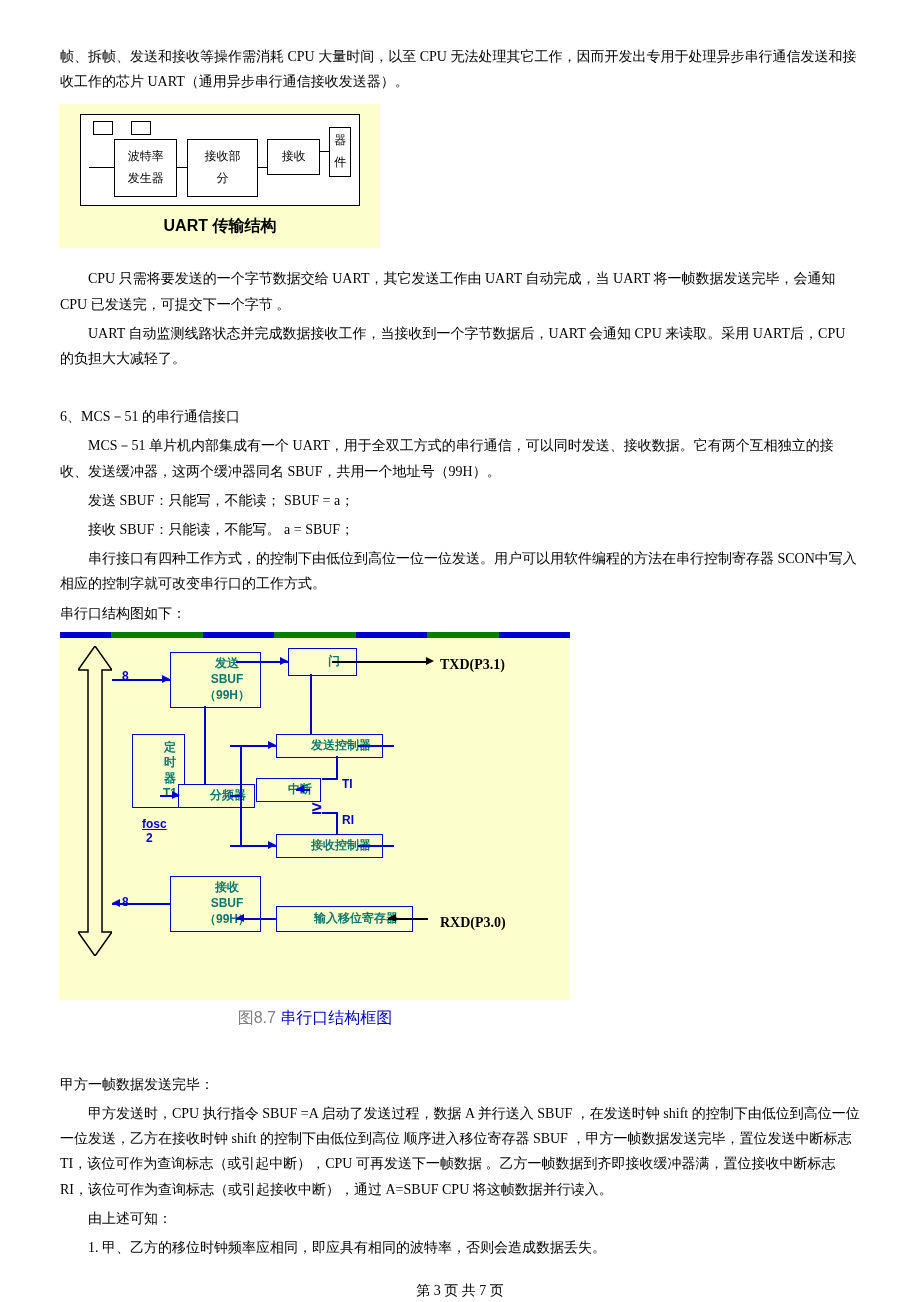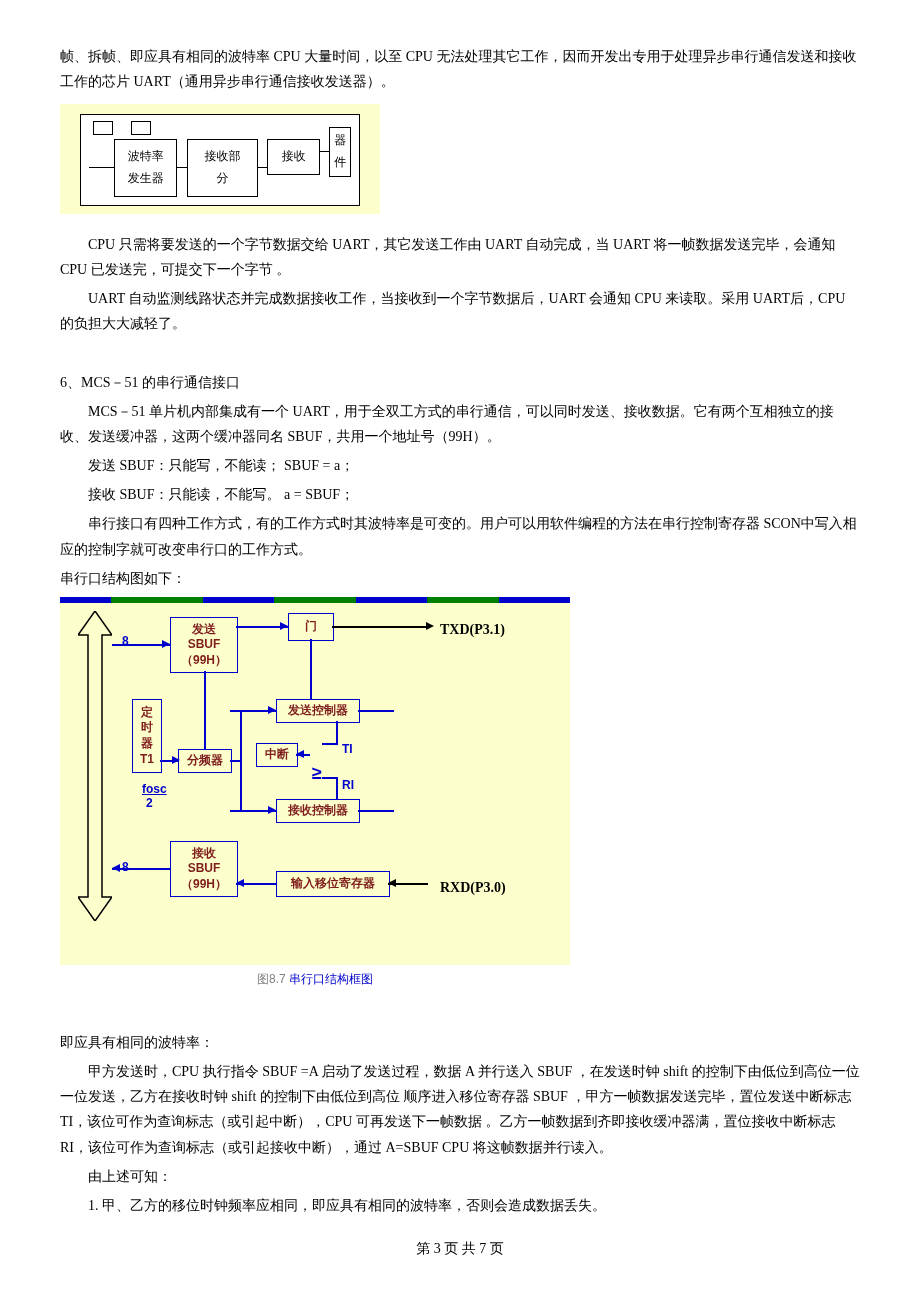--- a/index.html
+++ b/index.html
@@ -61,49 +61,50 @@
   .f2-body {
     background: #fcffcc;
     padding: 14px 18px 8px 18px;
     position: relative;
     height: 340px;
   }
   .f2-box {
     position: absolute;
     border: 1.5px solid #0000cc;
     background: #fcffcc;
-    color: #7f1d1d;
+    color: #0f766e;
     font-family: "SimHei", sans-serif;
     font-weight: bold;
     font-size: 12px;
     display: flex;
     align-items: center;
     justify-content: center;
     text-align: center;
     line-height: 1.3;
+    padding-left: 23px;
   }
   .f2-text {
     position: absolute;
     color: #0000cc;
     font-family: "SimHei", sans-serif;
     font-weight: bold;
     font-size: 12px;
   }
   .f2-black {
     position: absolute;
     color: #000;
     font-family: "Times New Roman", serif;
     font-weight: bold;
     font-size: 14px;
   }
   .f2-caption {
     text-align: center;
     color: #808080;
     font-family: "SimHei", sans-serif;
-    font-size: 12px;
+    font-size: 16px;
     margin-top: 4px;
   }
   .f2-caption .blue { color: #0000cc; }
   .f2-line {
     position: absolute;
     background: #0000cc;
   }
   .f2-arrow-r {
     position: absolute;
     width: 0; height: 0;
@@ -142,53 +143,54 @@
     text-align: center;
     font-family: "SimSun", serif;
     margin-top: 18px;
   }
 </style>
 </head>
 <body>
 
 
 
-<p>帧、拆帧、即应具有相同的波特率 CPU 大量时间，以至 CPU 无法处理其它工作，因而开发出专用于处理异步串行通信发送和接收工作的芯片 UART（通用异步串行通信接收发送器）。</p>
+<p>帧、拆帧、发送和接收等操作需消耗 CPU 大量时间，以至 CPU 无法处理其它工作，因而开发出专用于处理异步串行通信发送和接收工作的芯片 UART（通用异步串行通信接收发送器）。</p>
 
 
 <div class="figure1">
   <div class="f1-wrap">
     <div style="display:flex; gap:18px; margin-bottom:4px; padding-left:4px;">
       <div class="f1-top-box"></div>
       <div class="f1-top-box"></div>
     </div>
     <div style="display:flex; align-items:stretch; gap:0;">
       <div style="width:32px; border-top:1px solid #000; margin-top:28px;"></div>
       <div class="f1-block" style="width:48px;"><span style="white-space:pre-line;">波特率
 发生器</span></div>
       <div style="width:12px; border-top:1px solid #000; margin-top:28px;"></div>
       <div class="f1-block" style="width:58px;"><span>接收部分</span></div>
       <div style="width:12px; border-top:1px solid #000; margin-top:28px;"></div>
       <div class="f1-block" style="width:34px; align-self:flex-start;"><span>接收</span></div>
       <div style="width:12px; border-top:1px solid #000; margin-top:12px;"></div>
       <div class="f1-block" style="width:20px; padding:2px; align-self:flex-start; margin-top:-12px;"><span>器件</span></div>
     </div>
   </div>
+  <div class="f1-caption">UART 传输结构</div>
 </div>
 
 <p class="indent">CPU 只需将要发送的一个字节数据交给 UART，其它发送工作由 UART 自动完成，当 UART 将一帧数据发送完毕，会通知 CPU  已发送完，可提交下一个字节 。</p>
 <p class="indent">UART 自动监测线路状态并完成数据接收工作，当接收到一个字节数据后，UART 会通知 CPU 来读取。采用 UART后，CPU 的负担大大减轻了。</p>
 
 <br>
 
 <p>6、MCS－51 的串行通信接口</p>
 <p class="indent">MCS－51 单片机内部集成有一个 UART，用于全双工方式的串行通信，可以同时发送、接收数据。它有两个互相独立的接收、发送缓冲器，这两个缓冲器同名 SBUF，共用一个地址号（99H）。</p>
 <p class="indent">发送 SBUF：只能写，不能读；  SBUF = a；</p>
 <p class="indent">接收 SBUF：只能读，不能写。  a = SBUF；</p>
-<p class="indent">串行接口有四种工作方式，有的工作方式时其波特率是可变的。用户可以用软件编程的方法在串行控制寄存器 SCON中写入相应的控制字就可改变串行口的工作方式。</p>
+<p class="indent">串行接口有四种工作方式，的控制下由低位到高位一位一位发送。用户可以用软件编程的方法在串行控制寄存器 SCON中写入相应的控制字就可改变串行口的工作方式。</p>
 <p>串行口结构图如下：</p>
 
 
 <div class="figure2">
   <div class="f2-bar">
     <div class="bar-b" style="width:10%"></div>
       <div class="bar-g" style="width:18%"></div>
     <div class="bar-b" style="width:14%"></div>
       <div class="bar-g" style="width:16%"></div>
     <div class="bar-b" style="width:14%"></div>
@@ -278,21 +280,21 @@
     <div class="f2-line" style="left:250px; top:36px; width:2px; height:60px;"></div>
     <div class="f2-line" style="left:144px; top:68px; width:2px; height:78px;"></div>
 
   </div>
   <div class="f2-caption">
     <span>图8.7</span><span class="blue"> 串行口结构框图</span>
   </div>
 </div>
 
 <br>
-<p>即应具有相同的波特率：</p>
+<p>甲方一帧数据发送完毕：</p>
 <p class="indent">甲方发送时，CPU 执行指令  SBUF =A  启动了发送过程，数据 A 并行送入 SBUF ，在发送时钟 shift 的控制下由低位到高位一位一位发送，乙方在接收时钟 shift 的控制下由低位到高位 顺序进入移位寄存器 SBUF ，甲方一帧数据发送完毕，置位发送中断标志 TI，该位可作为查询标志（或引起中断），CPU 可再发送下一帧数据 。乙方一帧数据到齐即接收缓冲器满，置位接收中断标志 RI，该位可作为查询标志（或引起接收中断），通过 A=SBUF   CPU 将这帧数据并行读入。</p>
 <p class="indent">由上述可知：</p>
 <p class="indent">1.   甲、乙方的移位时钟频率应相同，即应具有相同的波特率，否则会造成数据丢失。</p>
 
 <div class="footer">第  3  页  共  7  页</div>
 
 
 
 
 </body></html>

